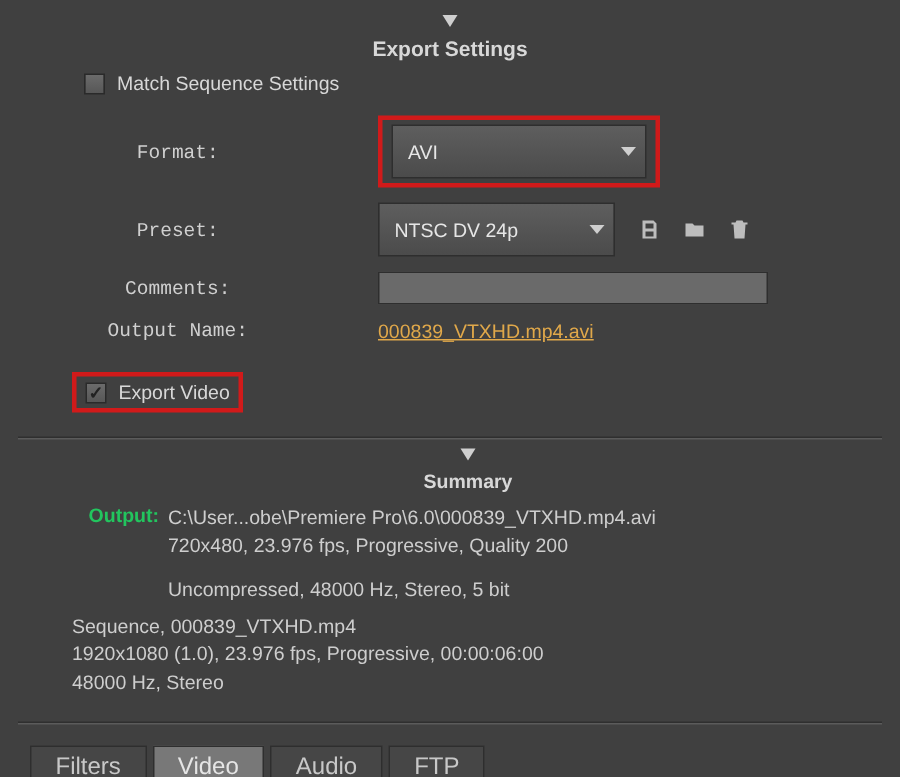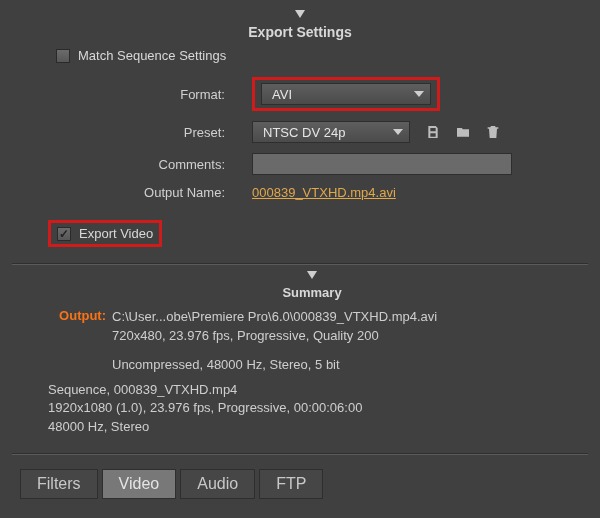--- a/index.html
+++ b/index.html
@@ -29,23 +29,24 @@
     border-right: 5px solid transparent;
     border-top: 8px solid #cfcfcf;
   }
   .row {
     display: flex;
     align-items: center;
     margin: 10px 0;
   }
   .row .label {
     width: 240px;
-    text-align: right;
+    text-align: center;
     padding-right: 27px;
     color: #d0d0d0;
+    font-family: Liberation Mono, monospace;
   }
   .checkbox {
     width: 14px; height: 14px;
     border: 1px solid #2a2a2a;
     background: linear-gradient(#6b6b6b,#575757);
     display: inline-flex;
     align-items: center;
     justify-content: center;
     margin-right: 8px;
     flex-shrink: 0;
@@ -58,21 +59,21 @@
     line-height: 1;
   }
   .match-row {
     display: flex;
     align-items: center;
     margin: 6px 0 14px 44px;
   }
   .dropdown {
     background: linear-gradient(#5e5e5e,#4b4b4b);
     border: 1px solid #2e2e2e;
-    height: 22px;
+    height: 36px;
     display: flex;
     align-items: center;
     padding: 0 6px 0 10px;
     min-width: 160px;
     justify-content: space-between;
     color: #e6e6e6;
     font-size: 13px;
   }
   .dropdown .arrow {
     width: 0; height: 0;
@@ -106,21 +107,21 @@
     border-top: 1px solid #2f2f2f;
     border-bottom: 1px solid #5b5b5b;
     margin: 6px 0;
   }
   .summary-body {
     margin-left: 36px;
     font-size: 13px;
     color: #cecece;
   }
   .summary-row { display: flex; margin: 6px 0; }
-  .summary-row .skey { width: 64px; text-align: right; font-weight: bold; padding-right: 6px; color: #f97316; }
+  .summary-row .skey { width: 64px; text-align: right; font-weight: bold; padding-right: 6px; color: #22c55e; }
   .summary-row .sval { flex: 1; line-height: 1.45; }
   .tabs {
     display: flex;
     gap: 4px;
     margin-top: 14px;
     margin-left: 8px;
   }
   .tab {
     padding: 5px 16px;
     background: #464646;

